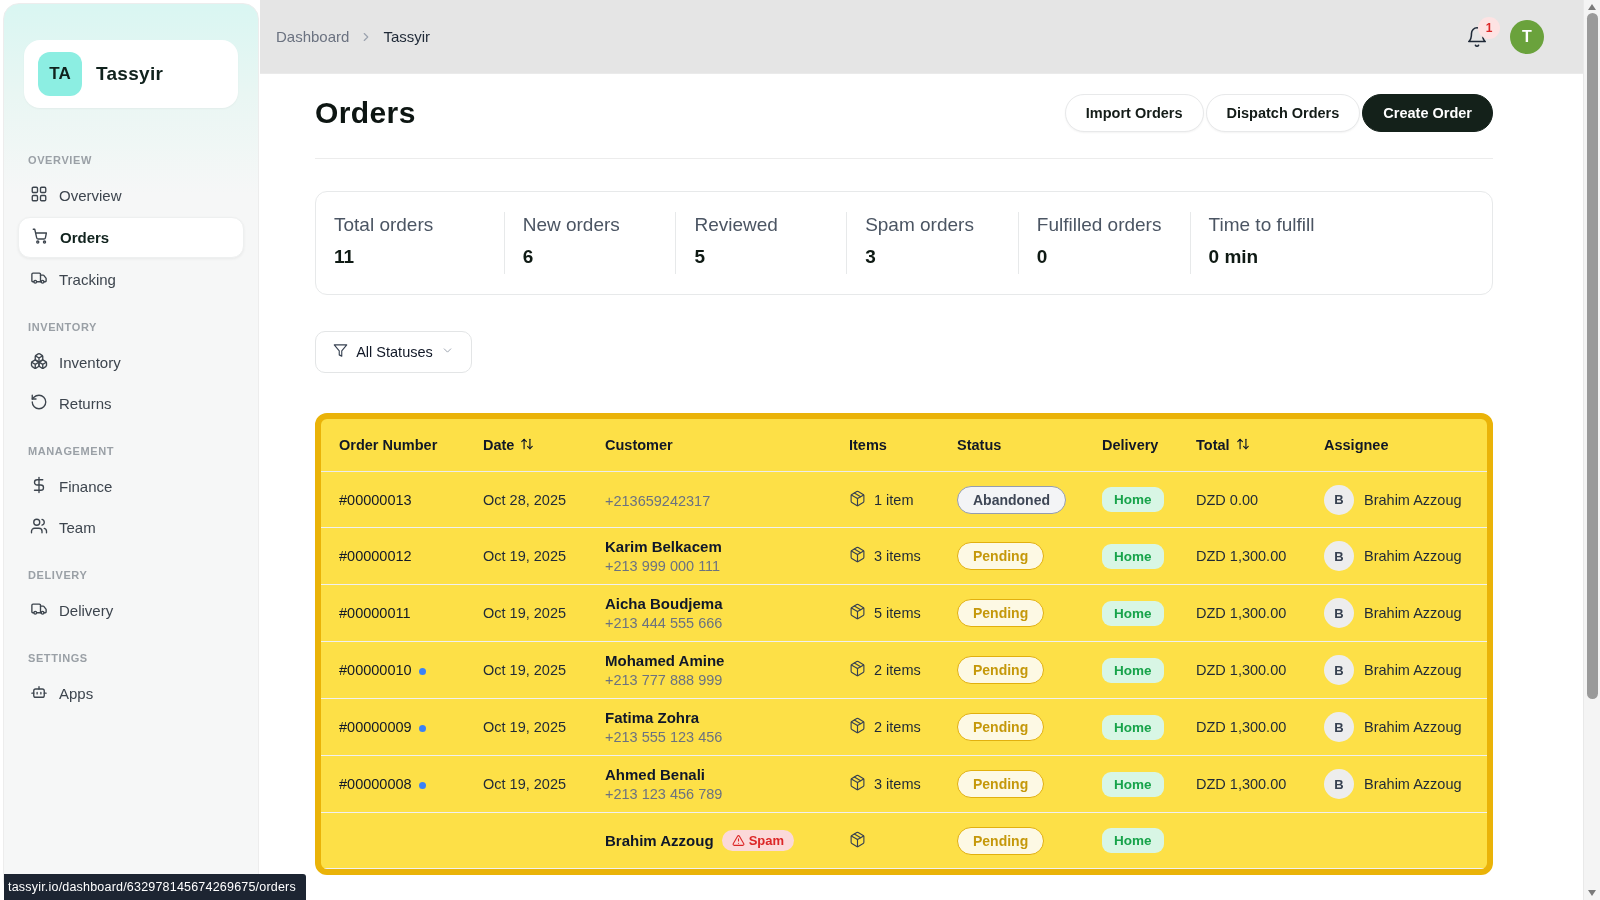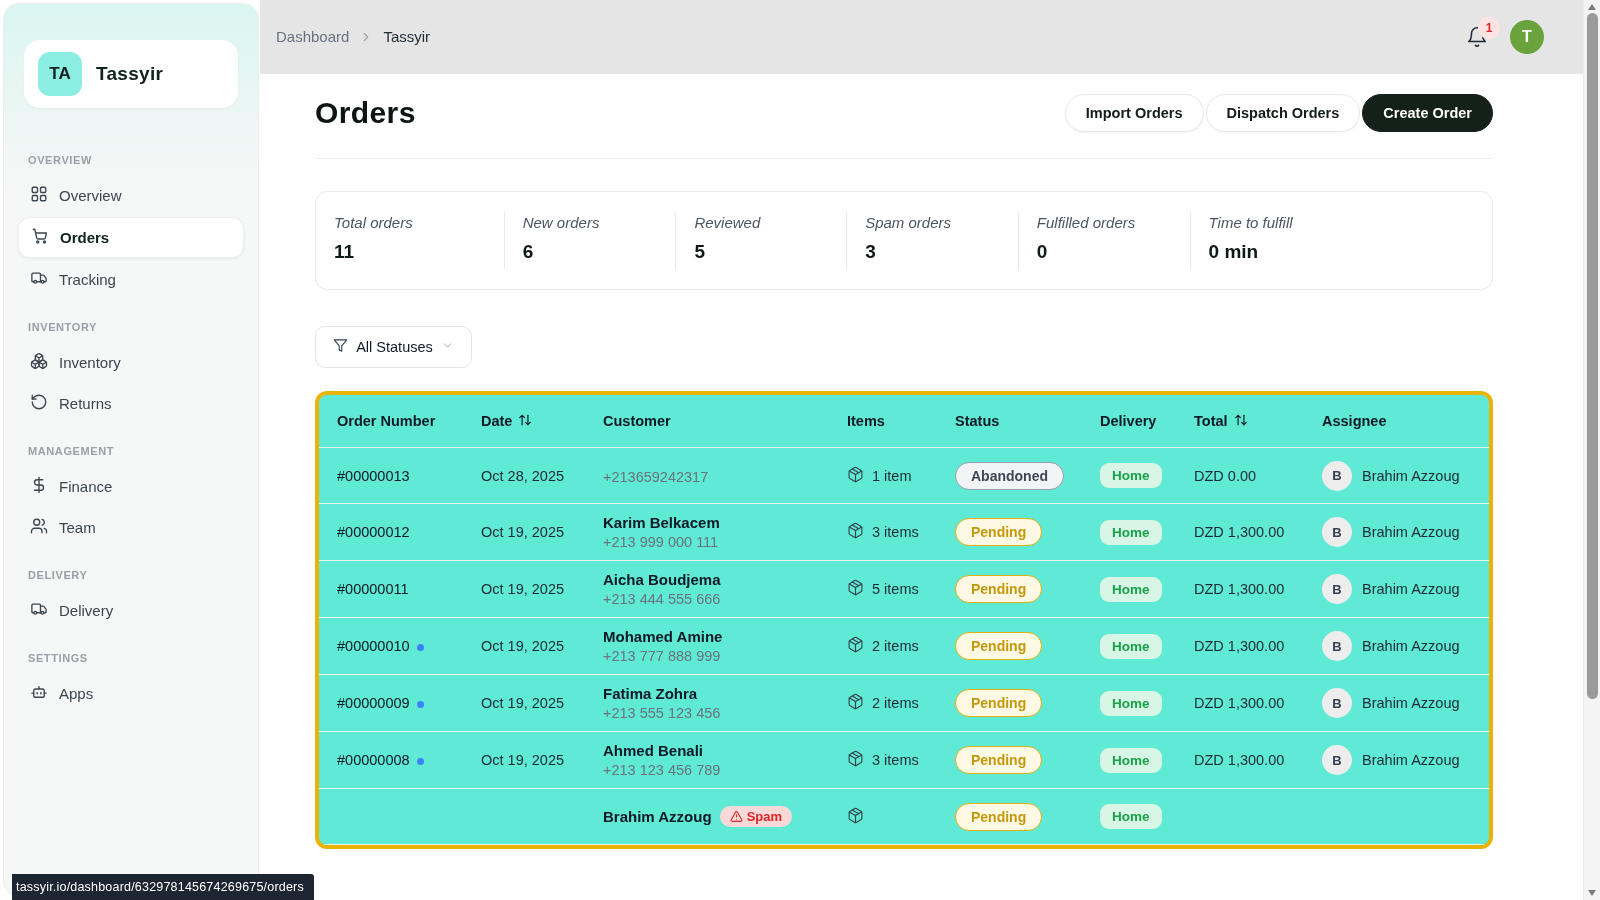--- a/index.html
+++ b/index.html
@@ -53,21 +53,21 @@
   .btn.ghost { background:#fff; color:#141c18; border:1px solid #e8e9ea;
     box-shadow:0 1px 2px rgba(0,0,0,.05); }
   .btn.primary { background:#14211a; color:#fff; border:1px solid #14211a; }
   .head-divider { width:1178px; border:none; border-top:1px solid #ececec; margin-top:26px; }
 
   
   .stats-card { width:1178px; margin-top:32px; background:#fff; border:1px solid #e7e9ea;
     border-radius:12px; display:flex; padding:20px 0; }
   .stat { padding:2px 18px 6px; }
   .stat + .stat { border-left:1px solid #e7e9ea; }
-  .stat-label { font-size:15px; color:#4b5563;font-style:italic; }
+  .stat-label { font-size:19px; color:#4b5563; }
   .stat-value { margin-top:10px; font-size:19px; font-weight:700; color:#0f1a14; }
   .stat-0 { width:188px; } .stat-1 { width:172px; } .stat-2 { width:171px; }
   .stat-3 { width:172px; } .stat-4 { width:172px; } .stat-5 { width:303px; }
 
   
   .filter-row { width:1178px; margin-top:36px; display:flex; gap:20px; }
   .search-box { flex:1; height:42px; border:1px solid #e3e5e6; border-radius:21px; background:#fff;
     display:flex; align-items:center; padding:0 16px; gap:10px; }
   .search-box svg { width:17px; height:17px; stroke:#6b7280; fill:none; stroke-width:2;
     stroke-linecap:round; }
@@ -75,22 +75,22 @@
     font-family:inherit; background:transparent; }
   .search-box input::placeholder { color:#9ca3af; }
   .status-filter { width:157px; height:42px; border:1px solid #e3e5e6; border-radius:10px;
     background:#fff; display:flex; align-items:center; justify-content:center; gap:8px;
     font-size:14.5px; color:#111827; cursor:pointer; }
   .status-filter svg { width:15px; height:15px; stroke:#374151; fill:none; stroke-width:1.8;
     stroke-linecap:round; stroke-linejoin:round; }
   .status-filter .chev svg { stroke:#9ca3af; width:13px; height:13px; }
 
   
-  .table-card { width:1178px; margin-top:23px; border:4px solid #eab308; border-radius:12px;
-    background:#5eead4; overflow:hidden; }
+  .table-card { width:1178px; margin-top:40px; border:6px solid #eab308; border-radius:12px;
+    background:#fde047; overflow:hidden; }
   .thead { display:flex; align-items:center; height:53px; padding-left:18px;
     border-bottom:1px solid #ececec; font-size:14.5px; font-weight:700; color:#111827; }
   .th { display:flex; align-items:center; gap:6px; }
   .th svg { width:14px; height:14px; stroke:#111827; fill:none; stroke-width:2;
     stroke-linecap:round; stroke-linejoin:round; cursor:pointer; }
   .c-order { width:144px; } .c-date { width:122px; } .c-customer { width:244px; }
   .c-items { width:108px; } .c-status { width:145px; } .c-delivery { width:94px; }
   .c-total { width:128px; } .c-assignee { flex:1; }
   .trow { display:flex; align-items:center; min-height:56px; padding:10px 0 10px 18px;
     border-bottom:1px solid #f0f0f0; font-size:14.5px; color:#1f2937; cursor:pointer; }
@@ -111,21 +111,21 @@
     font-weight:600; border:1.5px solid transparent; }
   .st-abandoned { background:#f3f4f6; border-color:#959daf; color:#3e4655; }
   .st-pending { background:#fdf9e4; border-color:#e2b00e; color:#c5980a; }
   .delivery-pill { display:inline-block; padding:5px 12px; border-radius:9px; font-size:13.5px;
     font-weight:600; background:#d8f6e5; color:#17a34a; }
   .assignee-cell { display:flex; align-items:center; gap:10px; }
   .assignee-avatar { width:30px; height:30px; border-radius:50%; background:#ededed;
     color:#374151; font-size:13px; font-weight:600; display:grid; place-items:center; }
 
   
-  .status-tooltip { position:fixed; left:12px; bottom:0; background:#1d2532; color:#fff;
+  .status-tooltip { position:fixed; left:4px; bottom:0; background:#1d2532; color:#fff;
     font-size:12.5px; padding:6px 10px 6px 4px; border-top-right-radius:3px; z-index:20;
     letter-spacing:.2px; }
   .scrollbar { position:fixed; right:0; top:0; width:17px; height:900px; background:#f4f4f4;
     border-left:1px solid #e9e9e9; z-index:30; }
   .sb-thumb { position:absolute; left:3px; top:13px; width:11px; height:686px;
     background:#9a9a9a; border-radius:6px; cursor:pointer; }
   .sb-up, .sb-down { position:absolute; left:4px; width:0; height:0;
     border-left:4.5px solid transparent; border-right:4.5px solid transparent; cursor:pointer; }
   .sb-up { top:4px; border-bottom:6px solid #7a7a7a; }
   .sb-down { bottom:4px; border-top:6px solid #7a7a7a; }

